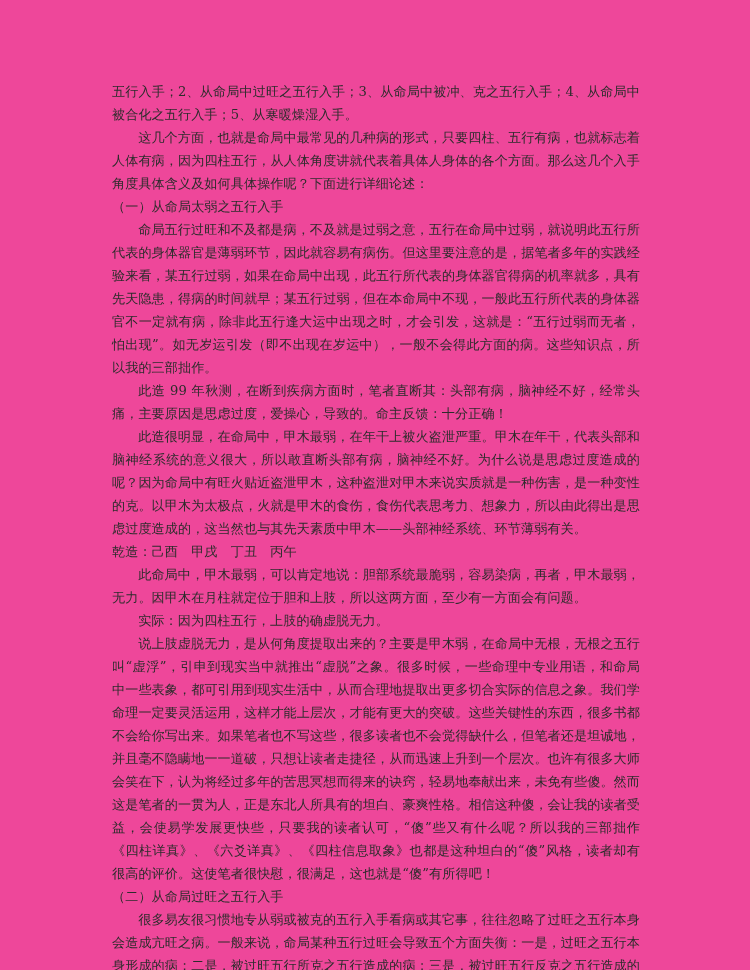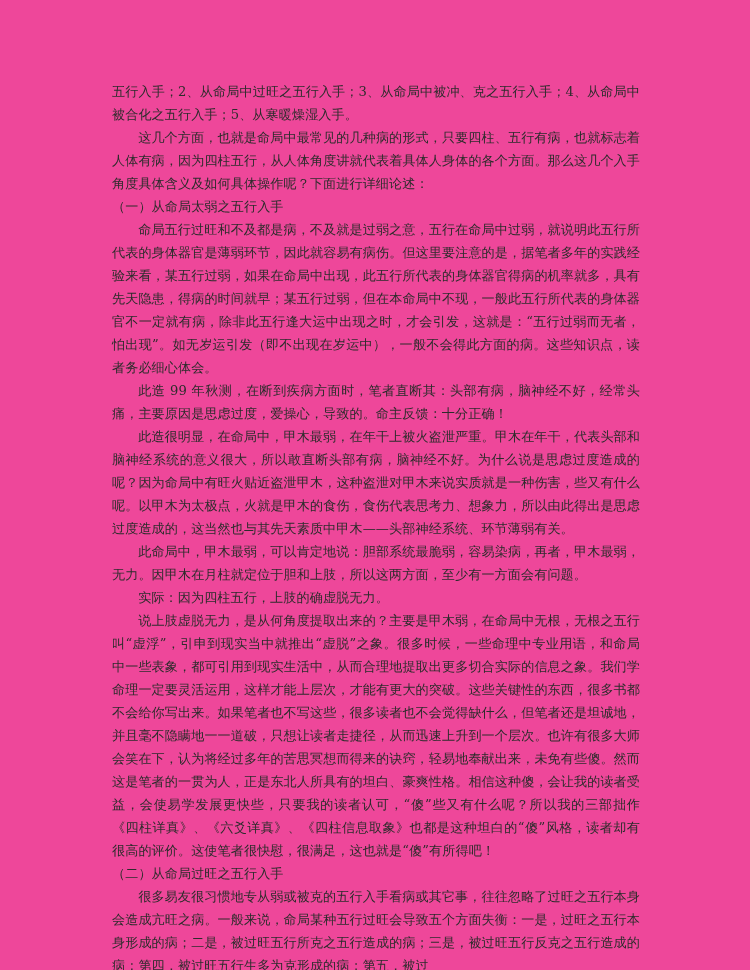--- a/index.html
+++ b/index.html
@@ -53,27 +53,28 @@
 
 <div class="page scan">
   <div class="text-column">
 
     <p class="para flush">五行入手；2、从命局中过旺之五行入手；3、从命局中被冲、克之五行入手；4、从命局中被合化之五行入手；5、从寒暖燥湿入手。</p>
 
     <p class="para indent">这几个方面，也就是命局中最常见的几种病的形式，只要四柱、五行有病，也就标志着人体有病，因为四柱五行，从人体角度讲就代表着具体人身体的各个方面。那么这几个入手角度具体含义及如何具体操作呢？下面进行详细论述：</p>
 
     <p class="para flush last-line-left">（一）从命局太弱之五行入手</p>
 
-    <p class="para indent">命局五行过旺和不及都是病，不及就是过弱之意，五行在命局中过弱，就说明此五行所代表的身体器官是薄弱环节，因此就容易有病伤。但这里要注意的是，据笔者多年的实践经验来看，某五行过弱，如果在命局中出现，此五行所代表的身体器官得病的机率就多，具有先天隐患，得病的时间就早；某五行过弱，但在本命局中不现，一般此五行所代表的身体器官不一定就有病，除非此五行逢大运中出现之时，才会引发，这就是：“五行过弱而无者，怕出现”。如无岁运引发（即不出现在岁运中），一般不会得此方面的病。这些知识点，读者务必细心体会。</p>
+    <p class="para indent">命局五行过旺和不及都是病，不及就是过弱之意，五行在命局中过弱，就说明此五行所代表的身体器官是薄弱环节，因此就容易有病伤。但这里要注意的是，据笔者多年的实践经验来看，某五行过弱，如果在命局中出现，此五行所代表的身体器官得病的机率就多，具有先天隐患，得病的时间就早；某五行过弱，但在本命局中不现，一般此五行所代表的身体器官不一定就有病，除非此五行逢大运中出现之时，才会引发，这就是：“五行过弱而无者，怕出现”。如无岁运引发（即不出现在岁运中），一般不会得此方面的病。这些知识点，所以我的三部拙作。</p>
 
 
     <p class="para indent">此造 99 年秋测，在断到疾病方面时，笔者直断其：头部有病，脑神经不好，经常头痛，主要原因是思虑过度，爱操心，导致的。命主反馈：十分正确！</p>
 
-    <p class="para indent">此造很明显，在命局中，甲木最弱，在年干上被火盗泄严重。甲木在年干，代表头部和脑神经系统的意义很大，所以敢直断头部有病，脑神经不好。为什么说是思虑过度造成的呢？因为命局中有旺火贴近盗泄甲木，这种盗泄对甲木来说实质就是一种伤害，些又有什么呢。以甲木为太极点，火就是甲木的食伤，食伤代表思考力、想象力，所以由此得出是思虑过度造成的，这当然也与其先天素质中甲木——头部神经系统、环节薄弱有关。</p>
+    <p class="para indent">此造很明显，在命局中，甲木最弱，在年干上被火盗泄严重。甲木在年干，代表头部和脑神经系统的意义很大，所以敢直断头部有病，脑神经不好。为什么说是思虑过度造成的呢？因为命局中有旺火贴近盗泄甲木，这种盗泄对甲木来说实质就是一种伤害，是一种变性的克。以甲木为太极点，火就是甲木的食伤，食伤代表思考力、想象力，所以由此得出是思虑过度造成的，这当然也与其先天素质中甲木——头部神经系统、环节薄弱有关。</p>
 
+    <p class="para flush last-line-left">乾造：己酉　甲戌　丁丑　丙午</p>
 
     <p class="para indent">此命局中，甲木最弱，可以肯定地说：胆部系统最脆弱，容易染病，再者，甲木最弱，无力。因甲木在月柱就定位于胆和上肢，所以这两方面，至少有一方面会有问题。</p>
 
     <p class="para indent last-line-left">实际：因为四柱五行，上肢的确虚脱无力。</p>
 
     <p class="para indent">说上肢虚脱无力，是从何角度提取出来的？主要是甲木弱，在命局中无根，无根之五行叫“虚浮”，引申到现实当中就推出“虚脱”之象。很多时候，一些命理中专业用语，和命局中一些表象，都可引用到现实生活中，从而合理地提取出更多切合实际的信息之象。我们学命理一定要灵活运用，这样才能上层次，才能有更大的突破。这些关键性的东西，很多书都不会给你写出来。如果笔者也不写这些，很多读者也不会觉得缺什么，但笔者还是坦诚地，并且毫不隐瞒地一一道破，只想让读者走捷径，从而迅速上升到一个层次。也许有很多大师会笑在下，认为将经过多年的苦思冥想而得来的诀窍，轻易地奉献出来，未免有些傻。然而这是笔者的一贯为人，正是东北人所具有的坦白、豪爽性格。相信这种傻，会让我的读者受益，会使易学发展更快些，只要我的读者认可，“傻”些又有什么呢？所以我的三部拙作《四柱详真》、《六爻详真》、《四柱信息取象》也都是这种坦白的“傻”风格，读者却有很高的评价。这使笔者很快慰，很满足，这也就是“傻”有所得吧！</p>
 
     <p class="para flush last-line-left">（二）从命局过旺之五行入手</p>
 
     <p class="para indent">很多易友很习惯地专从弱或被克的五行入手看病或其它事，往往忽略了过旺之五行本身会造成亢旺之病。一般来说，命局某种五行过旺会导致五个方面失衡：一是，过旺之五行本身形成的病；二是，被过旺五行所克之五行造成的病；三是，被过旺五行反克之五行造成的病；第四，被过旺五行生多为克形成的病；第五，被过</p>

